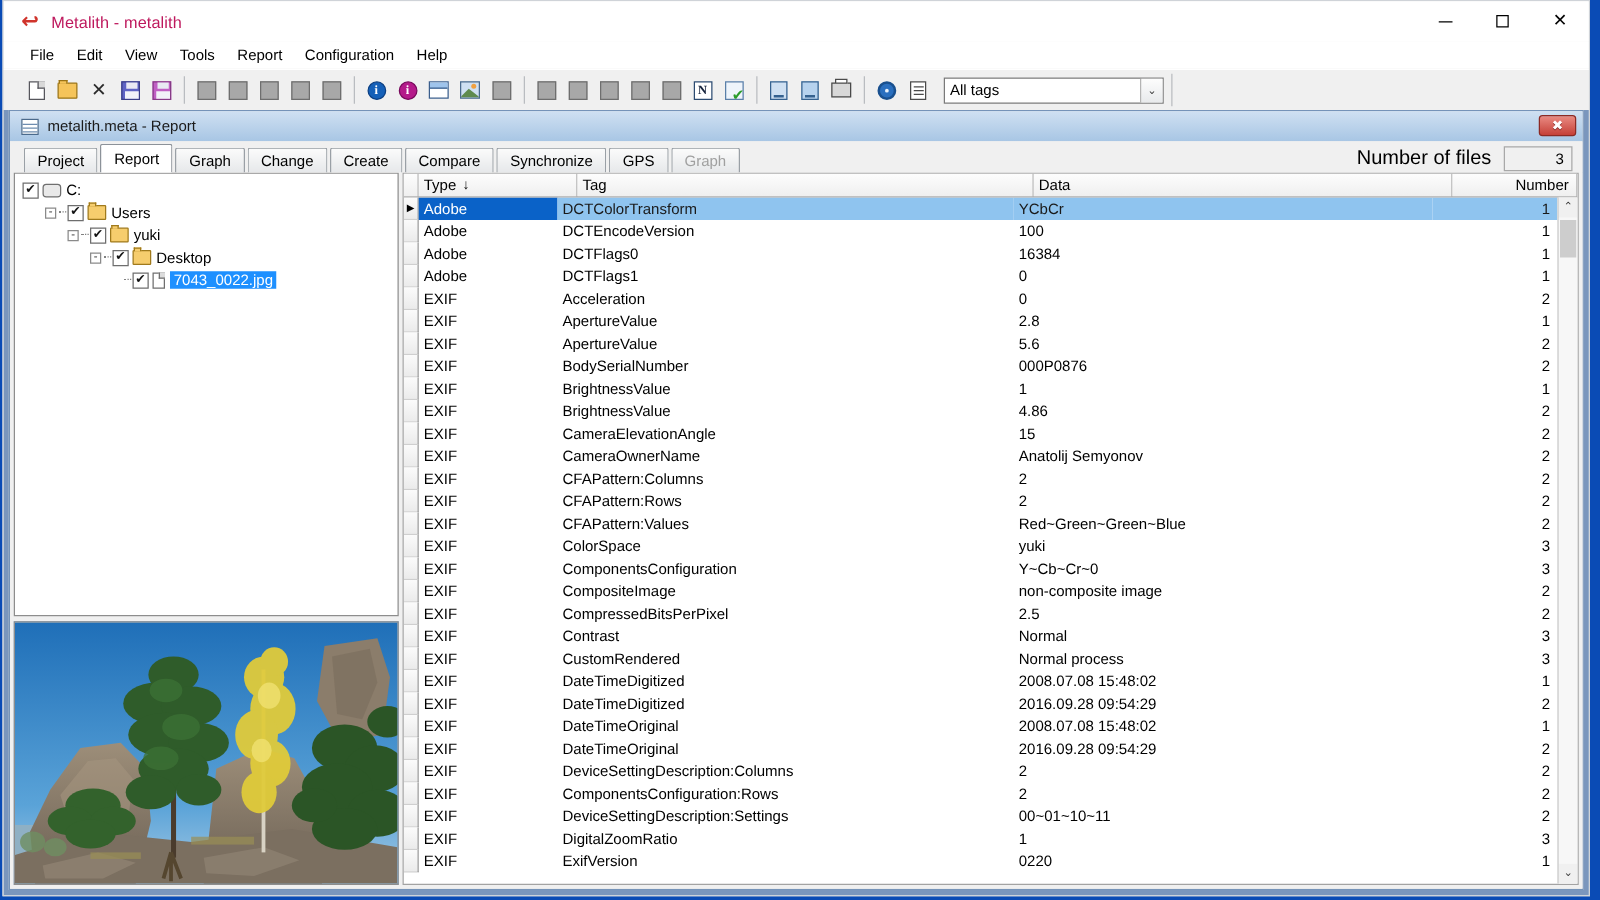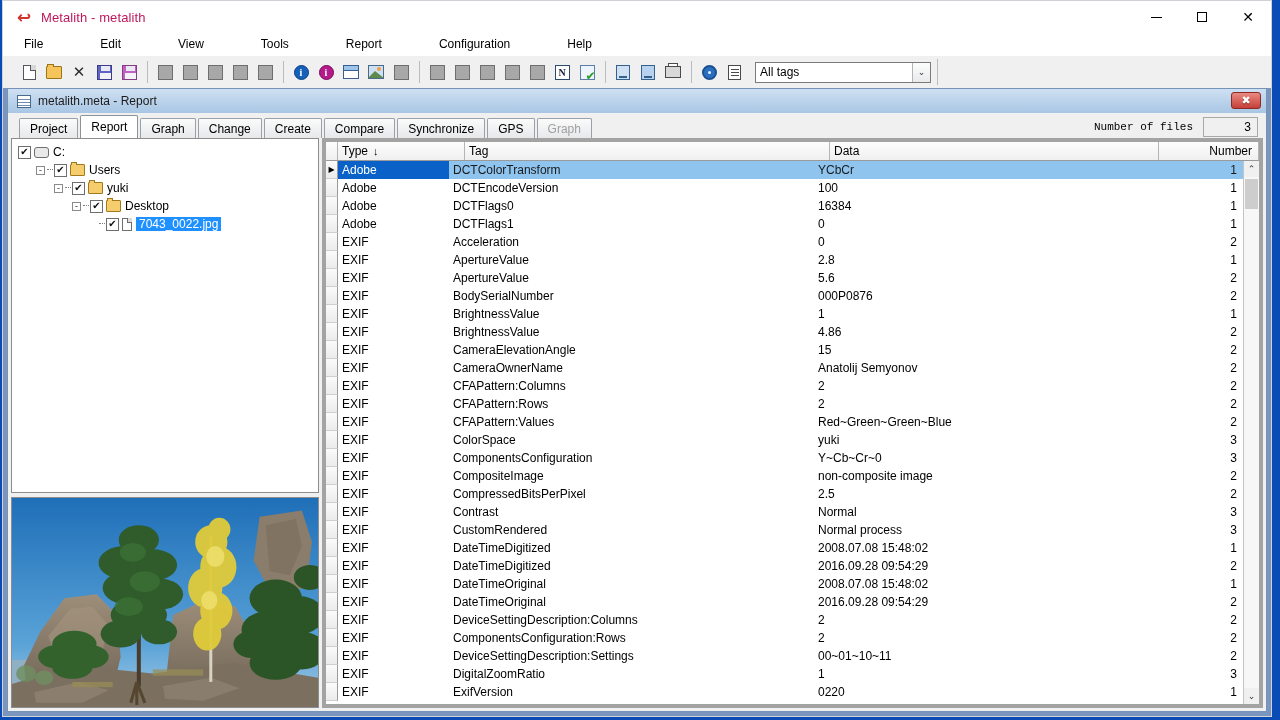--- a/index.html
+++ b/index.html
@@ -35,21 +35,21 @@
   .win-btn{
     width:46px;height:32px;display:flex;align-items:center;justify-content:center;
     font-size:12px;color:#000;
   }
   .glyph-min{display:block;width:11px;height:1px;background:#000;}
   .glyph-max{display:block;width:10px;height:10px;border:1px solid #000;box-sizing:border-box;}
   .glyph-close{font-size:14px;line-height:1;font-family:"DejaVu Sans",sans-serif;}
   
   #menubar{
     height:22px;background:#fff;display:flex;align-items:center;
-    padding-left:12px;flex:0 0 auto;gap:39px;
+    padding-left:12px;flex:0 0 auto;
   }
   .menu-item{
     padding:2px 9px;font-size:12px;color:#000;cursor:default;
   }
   
   #toolbar{
     height:33px;background:#f0f0f0;border-top:1px solid #fff;
     display:flex;align-items:center;flex:0 0 auto;padding-left:14px;
     box-sizing:border-box;
   }
@@ -170,21 +170,21 @@
     border-radius:2px 2px 0 0;
   }
   .tab.active{
     height:23px;background:#fff;border-color:#8c9299;font-weight:normal;
     position:relative;z-index:3;
   }
   .tab.disabled{color:#a0a0a0;}
   #files-count-wrap{
     position:absolute;right:8px;bottom:1px;display:flex;align-items:center;
   }
-  #files-count-label{font-size:11px;color:#000;margin-right:10px;font-family:Liberation Mono, monospace;}
+  #files-count-label{font-size:16px;color:#000;margin-right:10px;}
   #files-count-box{
     width:55px;height:20px;background:#f0f0f0;border:1px solid #a8a8a8;
     box-sizing:border-box;display:flex;align-items:center;justify-content:flex-end;
     padding-right:6px;font-size:12px;color:#000;
   }
   
   #content{
     flex:1;display:flex;background:#f0f0f0;padding:0 3px 3px 3px;box-sizing:border-box;
     min-height:0;
   }
@@ -218,21 +218,21 @@
   .t-file:after{content:"";position:absolute;right:-1px;top:-1px;width:4px;height:4px;
     background:#dcdcdc;border-left:1px solid #6f6f6f;border-bottom:1px solid #6f6f6f;}
   .t-label.sel{background:#1e90ff;color:#fff;padding:0 3px;}
   
   #photo-panel{
     flex:1;margin-top:4px;border:1px solid #8d8d8d;box-sizing:border-box;overflow:hidden;
     position:relative;background:#7aa8cf;
   }
   
   #grid-panel{
-    flex:1;background:#fff;border:4px solid #a3a3a3;box-sizing:border-box;
+    flex:1;background:#fff;border:1px solid #a3a3a3;box-sizing:border-box;
     display:flex;flex-direction:column;min-width:0;overflow:hidden;
   }
   #grid-header{
     height:19px;flex:0 0 auto;display:flex;background:#f3f3f3;
     border-bottom:1px solid #9a9a9a;box-sizing:border-box;
   }
   .gh-cell{
     font-size:12px;color:#000;display:flex;align-items:center;
     border-right:1px solid #b5b5b5;box-sizing:border-box;padding-left:4px;
     background:linear-gradient(#fdfdfd,#efefef);

